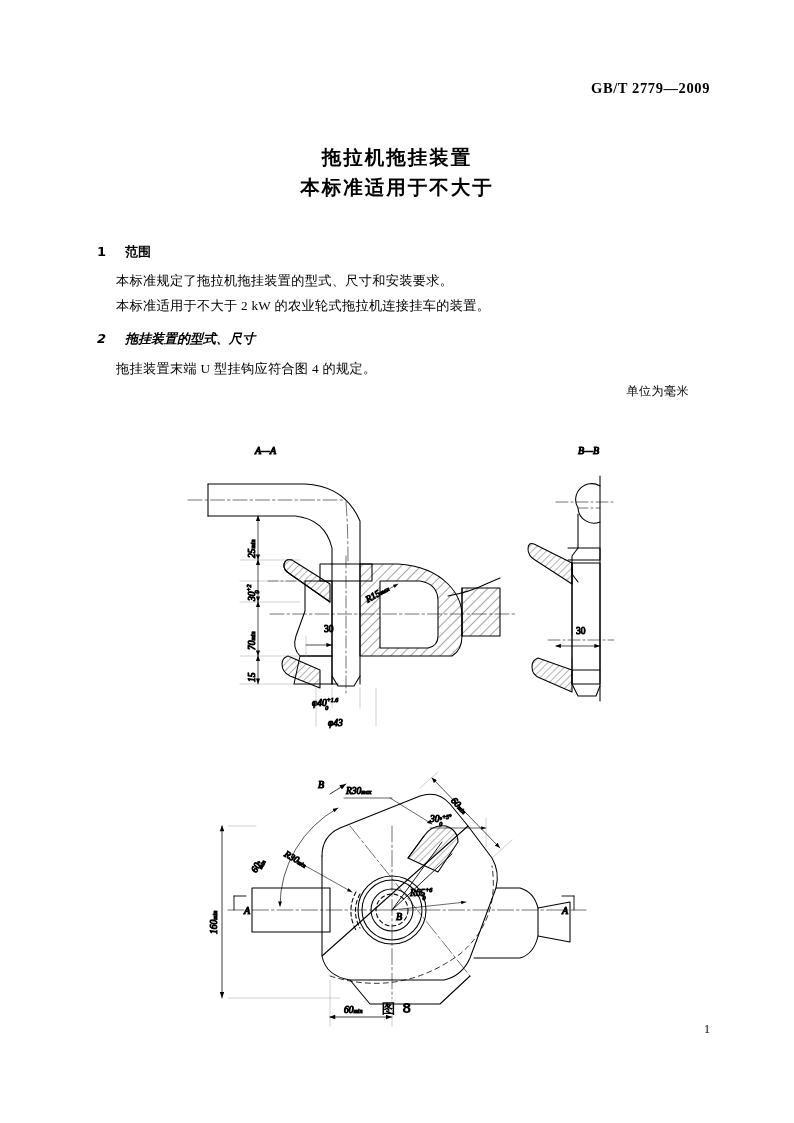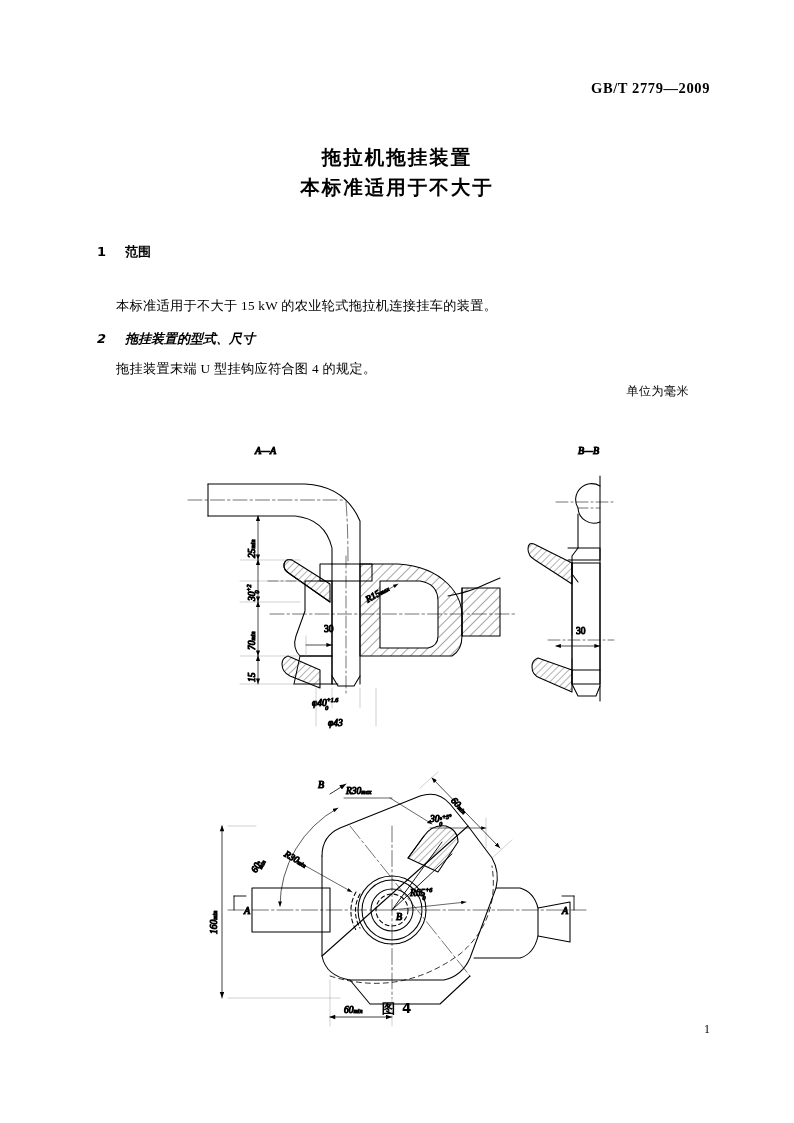--- a/index.html
+++ b/index.html
@@ -121,21 +121,22 @@
   <div class="std-header">GB/T 2779—2009</div>
 
   <div class="title-block">
     <div class="title-line">拖拉机拖挂装置</div>
     <div class="title-line">本标准适用于不大于</div>
   </div>
 
   <div class="sec-head" style="top:243px;">
     <span class="sec-num">1</span><span>范围</span>
   </div>
-  <div class="para" style="top:297px;">本标准适用于不大于 15 kW 的农业轮式拖拉机连接挂车的装置。</div>
+  <div class="para" style="top:272px;">本标准规定了拖拉机拖挂装置的型式、尺寸和安装要求。</div>
+  <div class="para" style="top:297px;">本标准适用于不大于 2 kW 的农业轮式拖拉机连接挂车的装置。</div>
 
   <div class="sec-head" style="top:330px;font-style:italic;">
     <span class="sec-num">2</span><span>拖挂装置的型式、尺寸</span>
   </div>
   <div class="para" style="top:360px;">拖挂装置末端 U 型挂钩应符合图 4 的规定。</div>
 
   <div class="unit-note">单位为毫米</div>
 
   <div class="drawing">
   <svg width="794" height="1123" viewBox="0 0 794 1123" xmlns="http://www.w3.org/2000/svg">
@@ -355,17 +356,17 @@
 
       <line x1="330" y1="944" x2="330" y2="990" stroke-width="0.45" stroke="#999"></line>
       <line x1="392" y1="962" x2="392" y2="990" stroke-width="0.45" stroke="#999"></line>
       <line x1="330" y1="981" x2="392" y2="981" stroke-width="0.75" marker-start="url(#arS)" marker-end="url(#ar)"></line>
       <text class="dim-txt" x="344" y="977">60<tspan class="sub">min</tspan></text>
 
     </g>
   </svg>
   </div>
 
-  <div class="fig-caption">图 4</div>
+  <div class="fig-caption">图 8</div>
 
   <div class="page-num">1</div>
 
 </div>
 
 </body></html>

